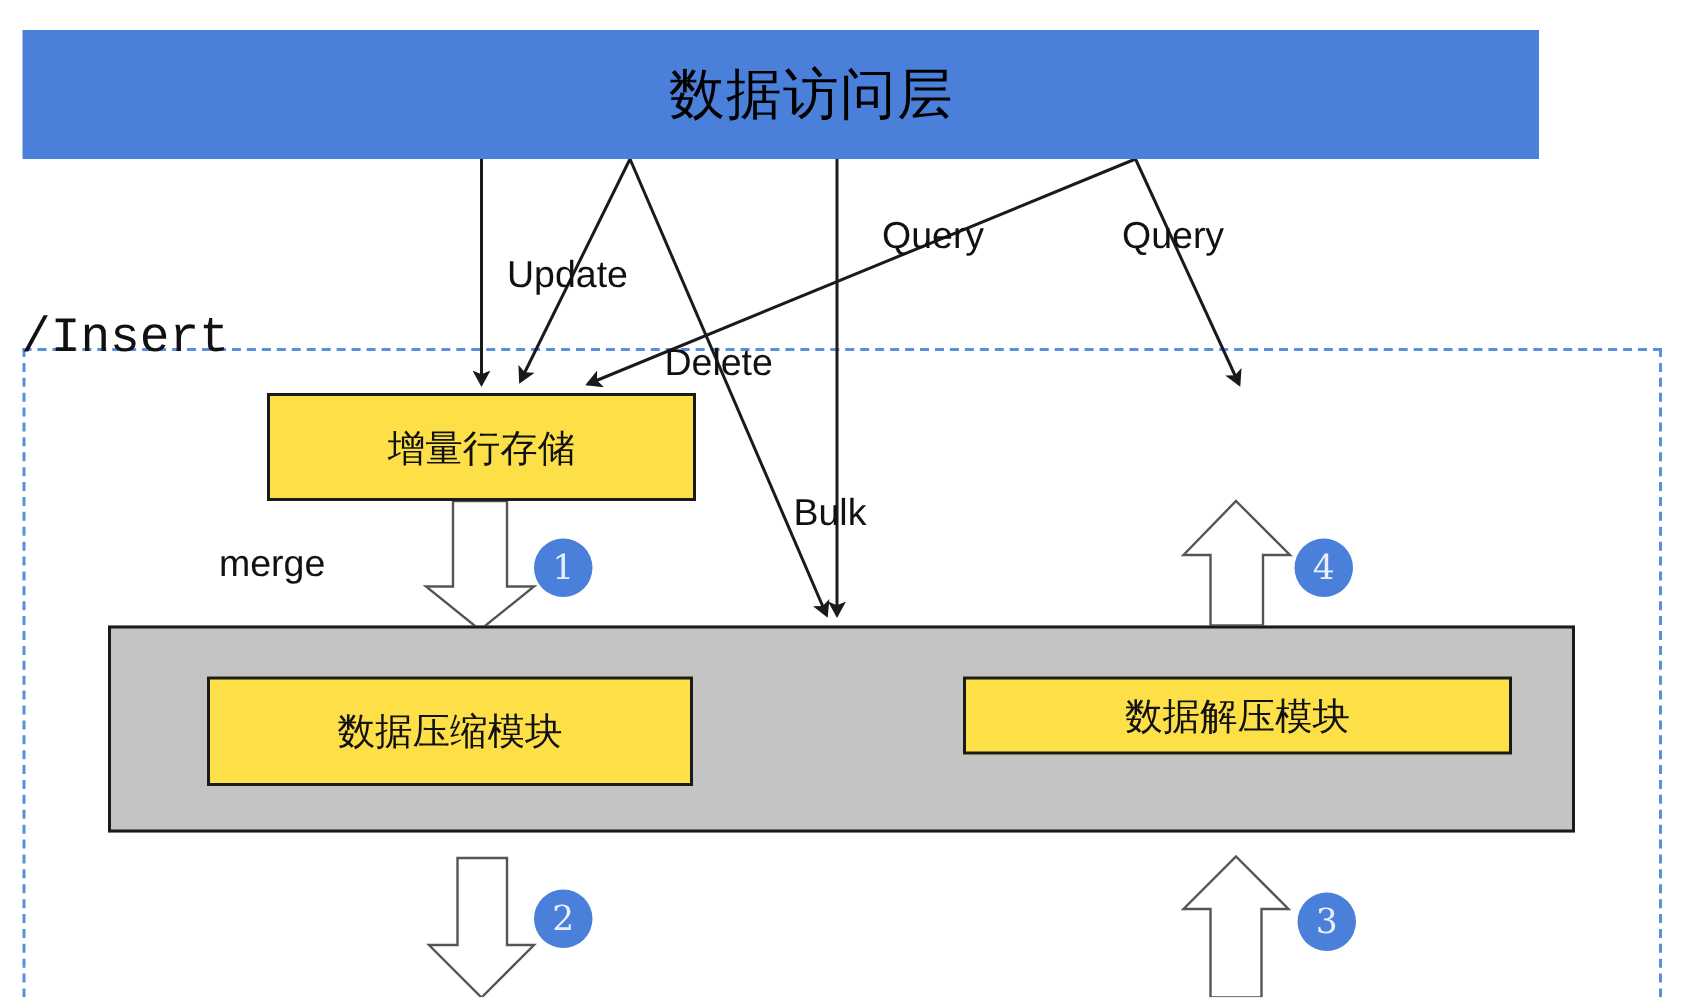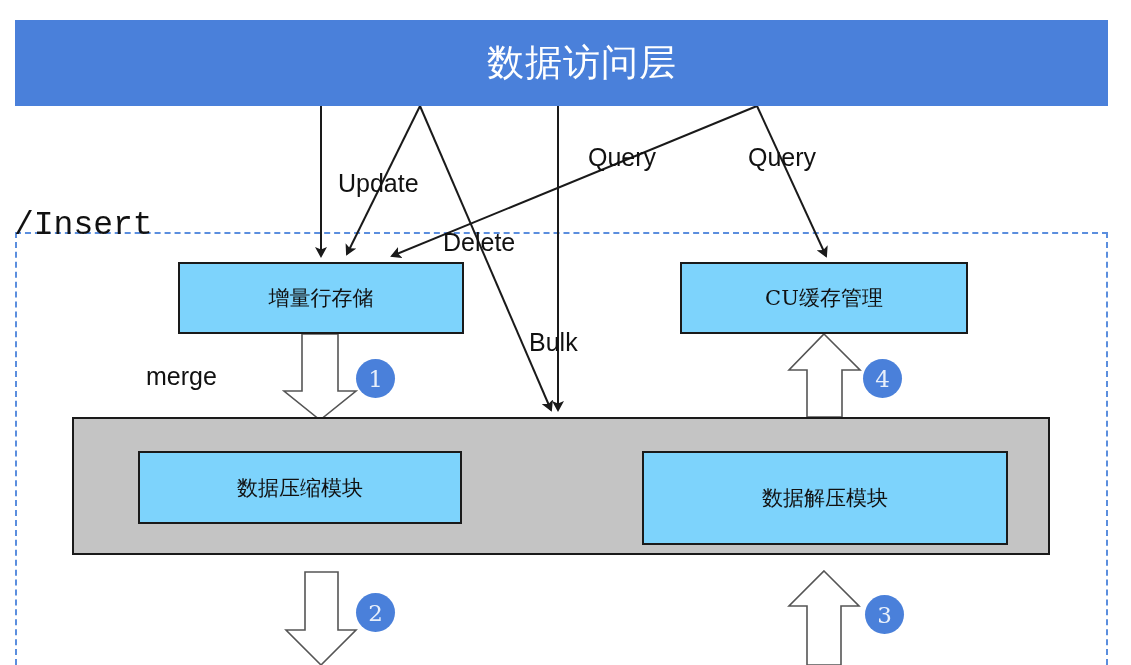--- a/index.html
+++ b/index.html
@@ -28,46 +28,46 @@
     box-sizing: border-box;
     display: flex;
     align-items: center;
     justify-content: center;
     white-space: nowrap;
   }
   
   #access-layer {
     left: 15px;
     top: 20px;
-    width: 1093px;
+    width: 1011px;
     height: 86px;
     background: #4a80da;
-    color: #ffffff;
+    color: #000000;
     font-size: 37px;
     letter-spacing: 1px;
     font-family: "DejaVu Serif", "Liberation Serif", serif;
     padding-left: 41px;
   }
   
   #engine-region {
     position: absolute;
     left: 15px;
     top: 232px;
     width: 1093px;
     height: 433px;
     border: 2px dashed #5b8ede;
     border-bottom: none;
     box-sizing: border-box;
   }
   
   .redbox {
-    background: #7dd3fc;
+    background: #fde047;
     border: 2px solid #1a1a1a;
     color: #111111;
-    font-size: 21px;
+    font-size: 25px;
     font-family: "DejaVu Serif", "Liberation Serif", serif;
   }
   #delta-row-store {
     left: 178px;
     top: 262px;
     width: 286px;
     height: 72px;
   }
   #cu-cache-mgr {
     left: 680px;
@@ -88,21 +88,21 @@
   #compress-module {
     left: 138px;
     top: 451px;
     width: 324px;
     height: 73px;
   }
   #decompress-module {
     left: 642px;
     top: 451px;
     width: 366px;
-    height: 94px;
+    height: 52px;
     font-family: Liberation Serif, serif;
   }
   
   .step-badge {
     position: absolute;
     width: 39px;
     height: 39px;
     border-radius: 50%;
     background: #4a80da;
     color: #e8effa;
@@ -191,21 +191,20 @@
   <div class="label edge-label" id="label-query-2">Query</div>
   <div class="label edge-label" id="label-bulk-loading">
     <div>Bulk</div>
     <div>Loading</div>
   </div>
   <div class="label edge-label" id="label-merge">merge</div>
 
   <div id="compress-engine"></div>
 
   <div class="box redbox" id="delta-row-store">增量行存储</div>
-  <div class="box redbox" id="cu-cache-mgr">CU缓存管理</div>
   <div class="box redbox" id="compress-module">数据压缩模块</div>
   <div class="box redbox" id="decompress-module">数据解压模块</div>
 
   <div class="step-badge" id="step-1">1</div>
   <div class="step-badge" id="step-4">4</div>
   <div class="step-badge" id="step-2">2</div>
   <div class="step-badge" id="step-3">3</div>
 
 </div>
 

